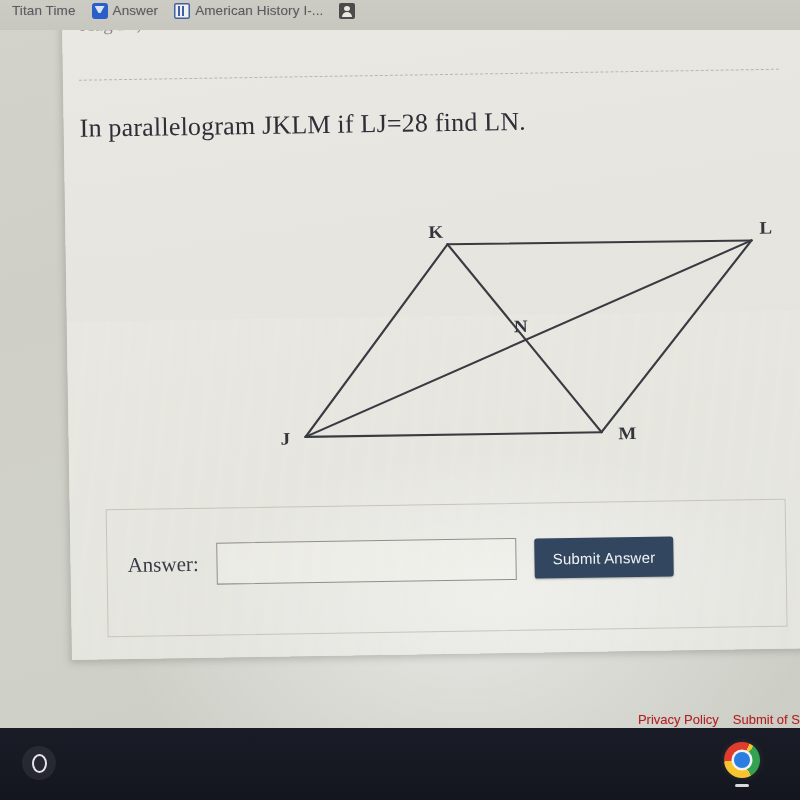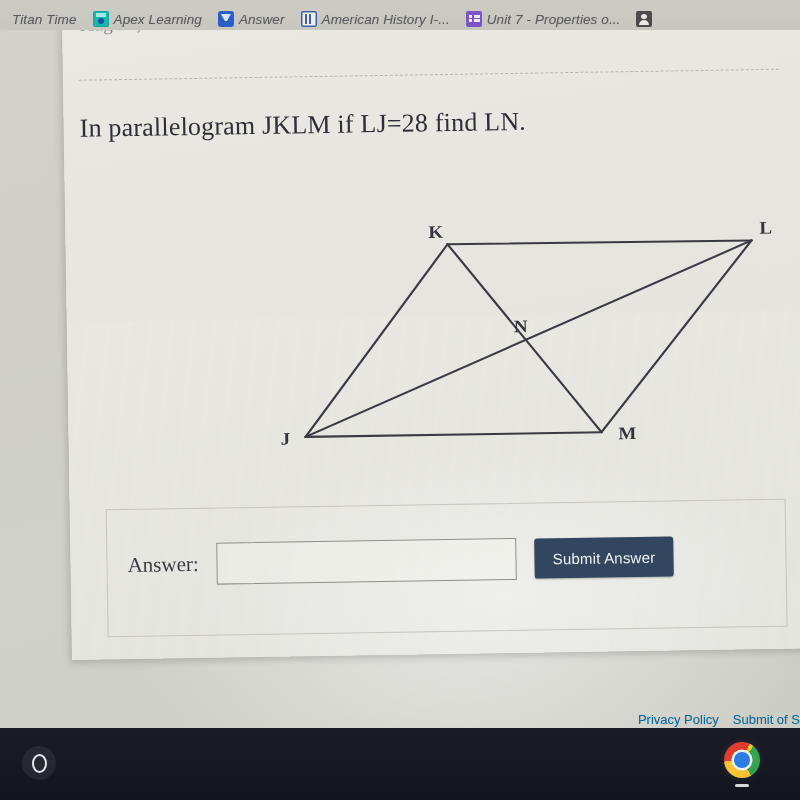--- a/index.html
+++ b/index.html
@@ -37,27 +37,26 @@
     background: linear-gradient(180deg, #cdccc4 0%, #c8c7bf 100%);
     display: flex;
     align-items: center;
     padding: 0 4px;
     box-sizing: border-box;
     z-index: 40;
     overflow: hidden;
   }
   .bm-item {
     display: flex;
-    align-items: flex-end;
+    align-items: flex-start;
     gap: 5px;
     padding: 0 8px;
     height: 24px;
     white-space: nowrap;
     flex: 0 0 auto;
-    font-style: italic;
   }
   .bm-label {
     font-size: 13.5px;
     color: #5b5b61;
     letter-spacing: 0.1px;
     text-shadow: 0 0 1px rgba(120,120,125,0.45);
   }
   .bm-ico {
     width: 16px; height: 16px;
     flex: 0 0 auto;
@@ -298,21 +297,21 @@
   .footer-links {
     position: absolute;
     right: 0px;
     top: 712px;
     display: flex;
     gap: 14px;
     z-index: 20;
   }
   .footer-link {
     font-size: 13px;
-    color: #0369a1;
+    color: #b91c1c;
     white-space: nowrap;
     text-decoration: none;
     text-shadow: 0 0 1px rgba(140,140,135,0.4);
   }
 
   
   .shelf {
     position: absolute;
     left: 0;
     bottom: 0;
@@ -381,39 +380,31 @@
 <div id="screen">
 
   <div class="desk-bg"></div>
 
   <div class="bookmark-bar">
 
     <div class="bm-item">
       <span class="bm-label">Titan Time</span>
     </div>
 
-    <div class="bm-item">
-      <span class="bm-ico ico-apex"></span>
-      <span class="bm-label">Apex Learning</span>
-    </div>
 
     <div class="bm-item">
       <span class="bm-ico ico-desmos"></span>
       <span class="bm-label">Answer</span>
     </div>
 
     <div class="bm-item">
       <span class="bm-ico ico-docs"></span>
       <span class="bm-label">American History I-...</span>
     </div>
 
-    <div class="bm-item">
-      <span class="bm-ico ico-keep"></span>
-      <span class="bm-label">Unit 7 - Properties o...</span>
-    </div>
 
     <div class="bm-item">
       <span class="bm-ico ico-person"></span>
     </div>
 
   </div>
 
   <div class="card">
     <div class="card-inner">
 

